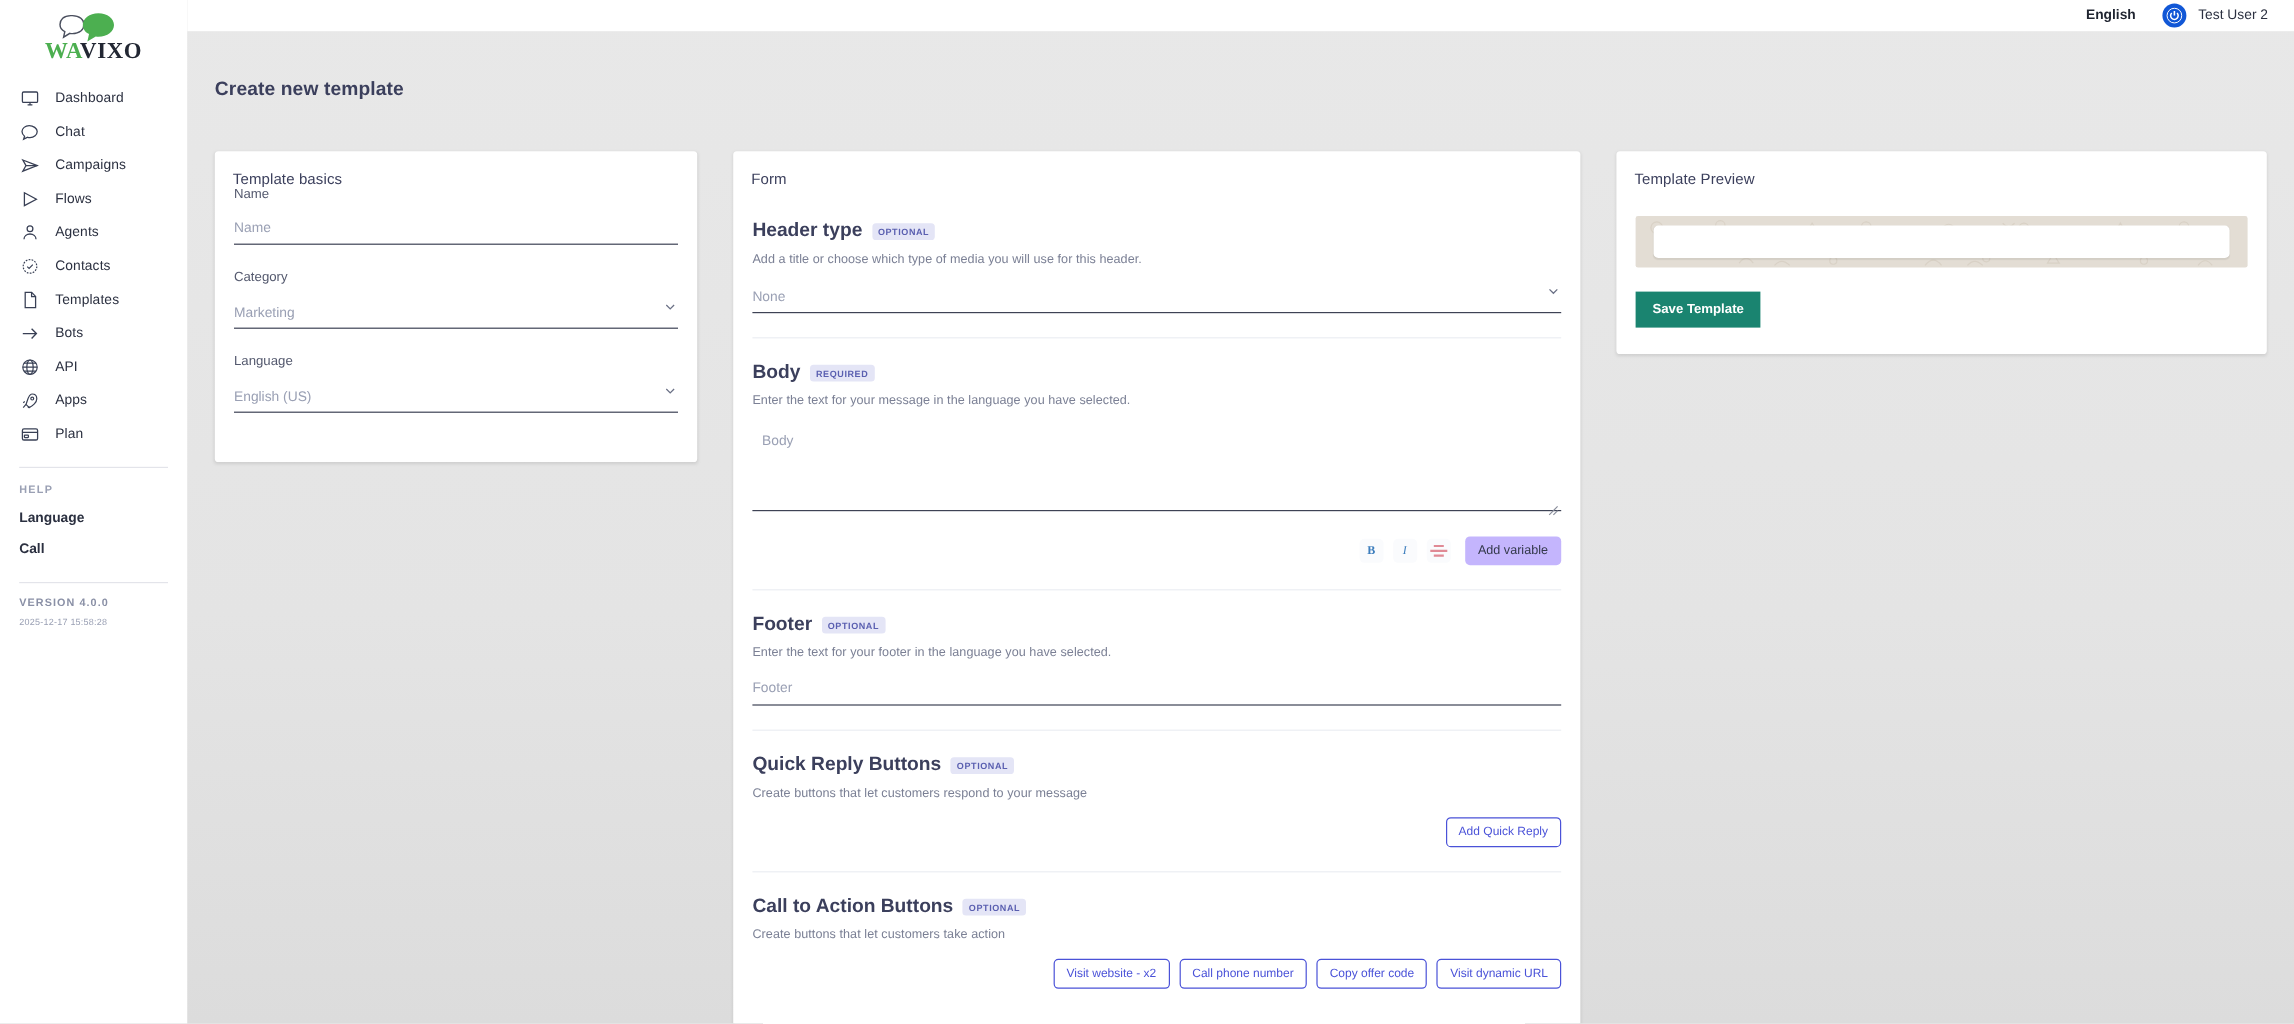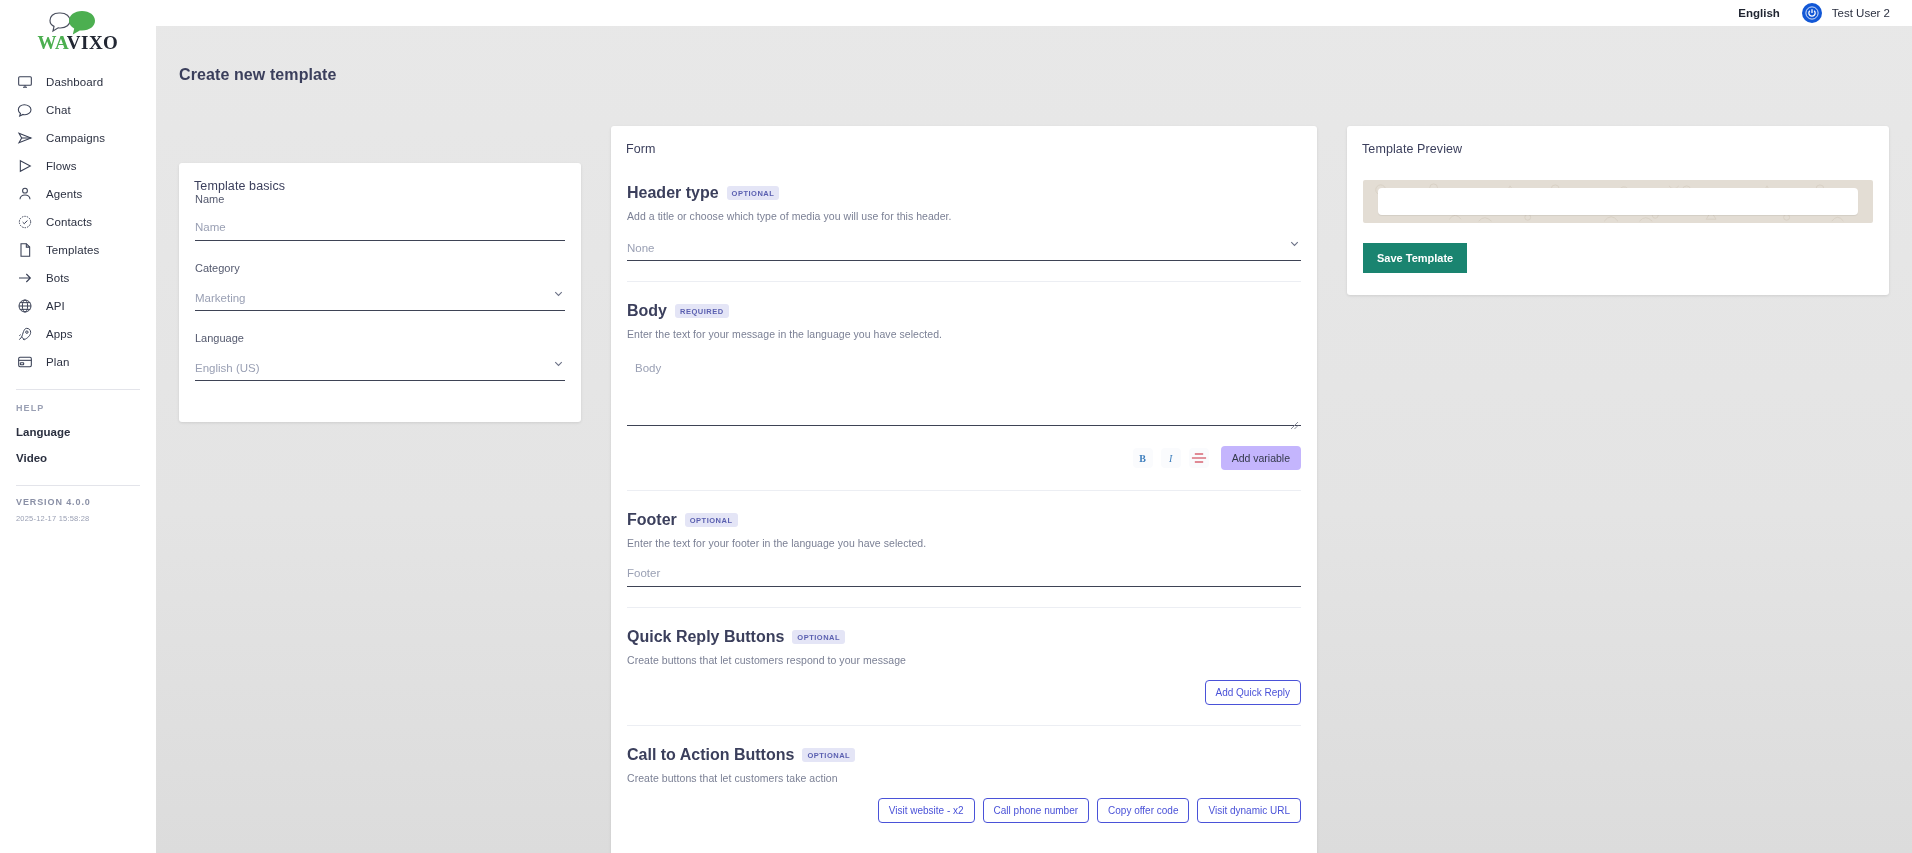--- a/index.html
+++ b/index.html
@@ -121,21 +121,21 @@
     border-radius: 3px;
     box-shadow: 0 1px 3px rgba(0,0,0,.10);
   }
   .card-title {
     font-size: 12.5px; color: #3b3f5c; font-weight: 400;
     padding: 16px 0 0 15px;
     letter-spacing: .1px;
   }
 
   
-  .col-left { flex: 0 0 402px; padding-bottom: 20px; margin-top: 37px; }
+  .col-left { flex: 0 0 402px; padding-bottom: 20px; }
   .field { padding: 0 16px; }
   .field-label {
     font-size: 11px; color: #54596e;
     margin-bottom: 12px;
   }
   .field:first-of-type { margin-top: 26px; }
   .field { margin-bottom: 21px; }
   .underline-input {
     width: 100%; border: 0; border-bottom: 1px solid #3e4355;
     background: transparent; outline: none;
@@ -379,21 +379,21 @@
           </svg>
       </span>
       <span class="nav-label">Plan</span>
     </div>
   </nav>
 
   <div class="nav-sep"></div>
 
   <div class="help-title">HELP</div>
   <div class="help-item">Language</div>
-  <div class="help-item">Video</div>
+  <div class="help-item">Call</div>
 
   <div class="ver-sep"></div>
   <div class="ver-title">VERSION 4.0.0</div>
   <div class="ver-stamp">2025-12-17 15:58:28</div>
 </aside>
 
 <main class="main">
 
   <header class="topbar">
     <div class="lang">English</div>

